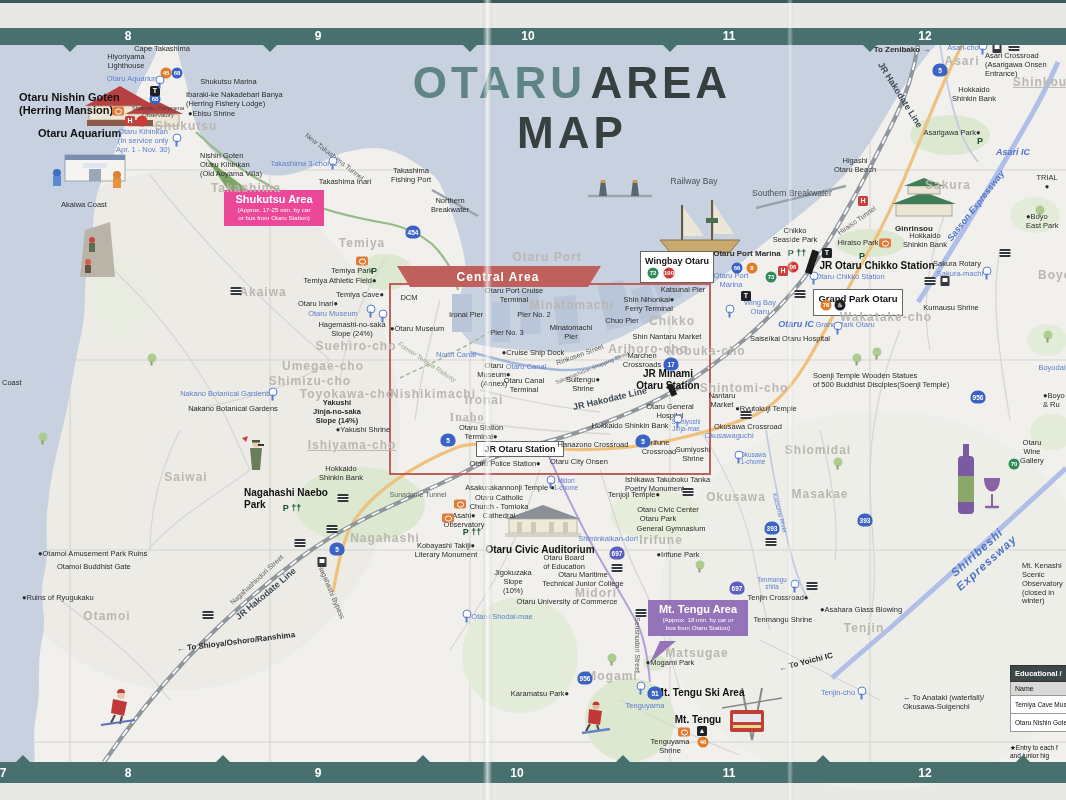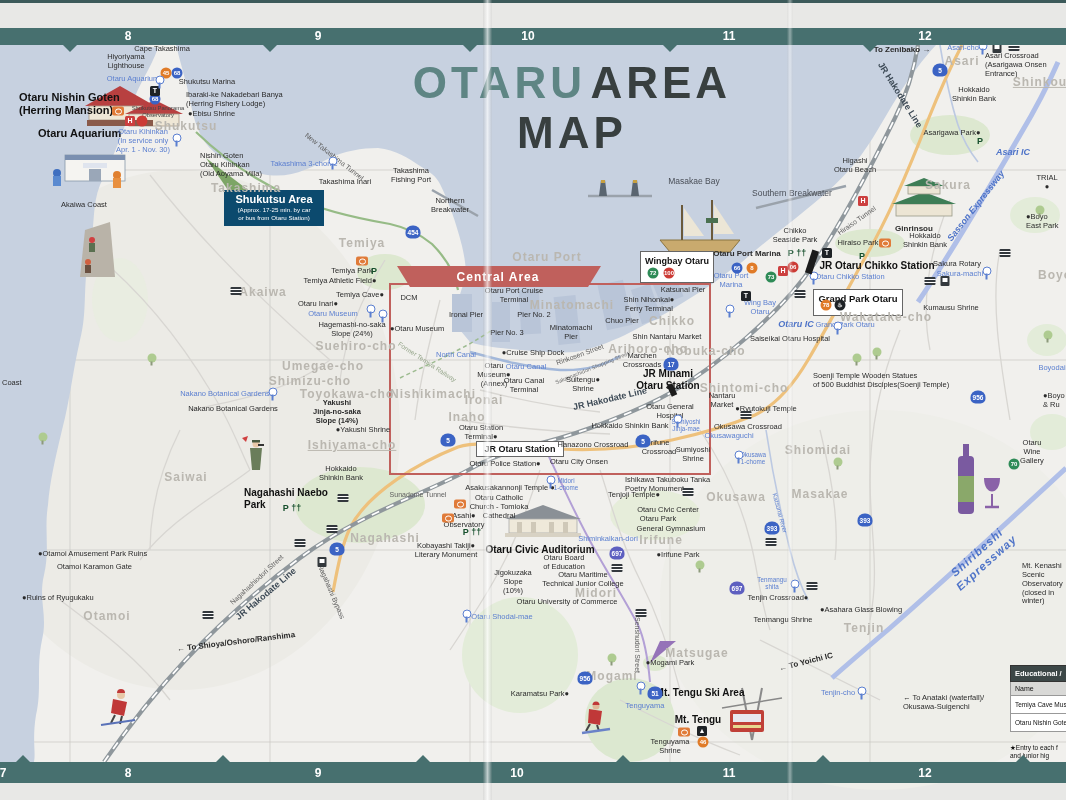--- a/index.html
+++ b/index.html
@@ -46,21 +46,21 @@
   .k-g{background:#2e8b57;}.k-r{background:#cc3b35;}.k-o{background:#e07b28;}.k-b{background:#3b63c4;}.k-d{background:#1e2226;}
   
   #title{position:absolute;left:362px;top:58px;width:420px;text-align:center;z-index:6;}
   #title .t1{font-size:44px;font-weight:bold;letter-spacing:4px;color:#5e8584;}
   #title .t2{font-size:44px;font-weight:bold;letter-spacing:4px;color:#383f3f;}
   #subtitle{font-size:15px;font-weight:bold;color:#2e3333;letter-spacing:1px;margin-top:8px;}
   
   .abox{position:absolute;color:#fff;text-align:center;padding:3px 2px 4px;box-sizing:border-box;}
   .abox .at{font-size:11px;font-weight:bold;}
   .abox .ad{font-size:6.2px;white-space:pre-line;line-height:1.3;margin-top:1px;}
-  #shukutsu-box{left:224px;top:190px;width:100px;background:#0c4a6e;}
+  #shukutsu-box{left:224px;top:190px;width:100px;background:#ec4899;}
   #tengu-box{left:648px;top:600px;width:100px;background:#9573b8;}
   #central-banner-label{position:absolute;left:498px;top:277px;transform:translate(-50%,-50%);color:#fff;font-size:12px;font-weight:bold;letter-spacing:1px;}
   .wbox{position:absolute;background:#fff;border:1px solid #666;text-align:center;color:#111;box-sizing:border-box;}
   #jr-otaru-station-box{left:476px;top:441px;width:88px;height:16px;font:bold 9px/15px "Liberation Sans",sans-serif;}
   #grand-park-box{left:813px;top:289px;width:90px;height:27px;font:bold 9.5px/13px "Liberation Sans",sans-serif;padding-top:2px;}
   #wingbay-box{left:640px;top:251px;width:74px;height:32px;font:bold 9px/12px "Liberation Sans",sans-serif;padding-top:3px;}
   
   .band{position:absolute;left:0;width:1066px;background:#47706f;}
   #band-top{top:28px;height:17px;}
   #band-bottom{top:762px;height:21px;}
@@ -288,31 +288,36 @@
     <span class="t2">AREA MAP</span>
   </div>
 
   <div id="boxes" class="layer">
     <div id="central-banner-label">Central Area</div>
     <div id="shukutsu-box" class="abox">
       <div class="at">Shukutsu Area</div>
       <div class="ad">(Approx. 17-25 min. by car
 or bus from Otaru Station)</div>
     </div>
+    <div id="tengu-box" class="abox">
+      <div class="at">Mt. Tengu Area</div>
+      <div class="ad">(Approx. 18 min. by car or
+bus from Otaru Station)</div>
+    </div>
     <div id="jr-otaru-station-box" class="wbox">JR Otaru Station</div>
     <div id="grand-park-box" class="wbox">Grand Park Otaru</div>
     <div id="wingbay-box" class="wbox">Wingbay Otaru</div>
   </div>
 
   <div id="labels" class="layer">
       <div class="lbl c-p" style="left: 162px; top: 49px;">Cape Takashima</div>
       <div class="lbl c-p" style="left: 126px; top: 62px;">Hiyoriyama
 Lighthouse</div>
       <div class="lbl c-bl" style="left: 133px; top: 79px;">Otaru Aquarium</div>
-      <div class="lbl c-p" style="left: 207px; top: 82px;">Shukutsu Marina</div>
+      <div class="lbl c-p" style="left: 207px; top: 82px; padding-left: 43px;">Shukutsu Marina</div>
       <div class="lbl c-p al" style="left: 186px; top: 100px;">Ibaraki-ke Nakadebari Banya
 (Herring Fishery Lodge)</div>
       <div class="lbl c-p al" style="left: 188px; top: 114px;">●Ebisu Shrine</div>
       <div class="lbl c-pBB al" style="left: 19px; top: 104px;">Otaru Nishin Goten
 (Herring Mansion)</div>
       <div class="lbl c-tn" style="left: 158px; top: 112px;">Shukutsu Panorama
 Observatory</div>
       <div class="lbl c-pl" style="left: 186px; top: 126px;">Shukutsu</div>
       <div class="lbl c-pBB al" style="left: 38px; top: 133px;">Otaru Aquarium</div>
       <div class="lbl c-bl" style="left: 143px; top: 141px;">Otaru Kihinkan
@@ -325,21 +330,21 @@
       <div class="lbl c-p al" style="left: 2px; top: 383px;">Coast</div>
       <div class="lbl c-bl" style="left: 304px; top: 164px;">Takashima 3-chome</div>
       <div class="lbl c-rd" style="--r: 38deg; left: 334px; top: 157px;">New Takashima Tunnel</div>
       <div class="lbl c-p" style="left: 345px; top: 182px;">Takashima Inari</div>
       <div class="lbl c-p" style="left: 411px; top: 176px;">Takashima
 Fishing Port</div>
       <div class="lbl c-pl" style="left: 246px; top: 188px;">Takashima</div>
       <div class="lbl c-p" style="left: 450px; top: 206px;">Northern
 Breakwater</div>
       <div class="lbl c-pl" style="left: 362px; top: 243px;">Temiya</div>
-      <div class="lbl c-wt" style="left: 694px; top: 181px;">Masakae Bay</div>
+      <div class="lbl c-wt" style="left: 694px; top: 181px;">Railway Bay</div>
       <div class="lbl c-wt" style="left: 792px; top: 193px;">Southern Breakwater</div>
       <div class="lbl c-p" style="left: 855px; top: 166px;">Higashi
 Otaru Beach</div>
       <div class="lbl c-pb" style="left: 902px; top: 50px;">To Zenibako →</div>
       <div class="lbl c-bl" style="left: 963px; top: 48px;">Asari-cho</div>
       <div class="lbl c-pl" style="left: 962px; top: 61px;">Asari</div>
       <div class="lbl c-p al" style="left: 985px; top: 65px;">Asari Crossroad
 (Asarigawa Onsen Entrance)</div>
       <div class="lbl c-pl" style="left: 1040px; top: 82px; text-decoration: underline;">Shinkou</div>
       <div class="lbl c-rl" style="--r: 58deg; left: 900px; top: 95px;">JR Hakodate Line</div>
@@ -403,21 +408,21 @@
       <div class="lbl c-p" style="left: 494px; top: 375px;">Otaru
 Museum●
 (Annex)</div>
       <div class="lbl c-p" style="left: 524px; top: 386px;">Otaru Canal
 Terminal</div>
       <div class="lbl c-p" style="left: 583px; top: 385px;">Suitengu●
 Shrine</div>
       <div class="lbl c-rl" style="--r: -13deg; left: 610px; top: 399px;">JR Hakodate Line</div>
       <div class="lbl c-pl" style="left: 433px; top: 394px;">Nishikimachi</div>
       <div class="lbl c-pl" style="left: 484px; top: 400px;">Ironai</div>
-      <div class="lbl c-pl" style="left: 467px; top: 417px;">Inaho</div>
+      <div class="lbl c-pl" style="left: 467px; top: 417px; font-family: Liberation Serif, serif;">Inaho</div>
       <div class="lbl c-p" style="left: 481px; top: 433px;">Otaru Station
 Terminal●</div>
       <div class="lbl c-p" style="left: 630px; top: 426px;">Hokkaido Shinkin Bank</div>
       <div class="lbl c-blt" style="left: 686px; top: 425px;">Sumiyoshi
 Jinja-mae</div>
       <div class="lbl c-p" style="left: 593px; top: 445px;">Hanazono Crossroad</div>
       <div class="lbl c-p" style="left: 579px; top: 462px;">Otaru City Onsen</div>
       <div class="lbl c-p" style="left: 505px; top: 464px;">Otaru Police Station●</div>
       <div class="lbl c-p" style="left: 670px; top: 412px;">Otaru General
 Hospital</div>
@@ -461,21 +466,21 @@
 Shinkin Bank</div>
       <div class="lbl c-rd" style="left: 418px; top: 495px;">Sunadome Tunnel</div>
       <div class="lbl c-pl" style="left: 385px; top: 538px;">Nagahashi</div>
       <div class="lbl c-p" style="left: 446px; top: 551px;">Kobayashi Takiji●
 Literary Monument</div>
       <div class="lbl c-rd" style="--r: -43deg; left: 257px; top: 580px;">Nagahashiodori Street</div>
       <div class="lbl c-rl" style="--r: -40deg; left: 266px; top: 594px;">JR Hakodate Line</div>
       <div class="lbl c-rd" style="--r: 67deg; left: 331px; top: 592px;">Nagahashi Bypass</div>
       <div class="lbl c-pb" style="--r: -7deg; left: 236px; top: 642px;">← To Shioya/Oshoro/Ranshima</div>
       <div class="lbl c-p al" style="left: 38px; top: 554px;">●Otamoi Amusement Park Ruins</div>
-      <div class="lbl c-p al" style="left: 57px; top: 567px;">Otamoi Karamon Gate</div>
+      <div class="lbl c-p al" style="left: 57px; top: 567px;">Otamoi Buddhist Gate</div>
       <div class="lbl c-p al" style="left: 22px; top: 598px;">●Ruins of Ryugukaku</div>
       <div class="lbl c-pl" style="left: 107px; top: 616px;">Otamoi</div>
       <div class="lbl c-p" style="left: 510px; top: 488px;">Asakusakannonji Temple ●</div>
       <div class="lbl c-p" style="left: 499px; top: 507px;">Otaru Catholic
 Church - Tomioka
 Cathedral</div>
       <div class="lbl c-p" style="left: 464px; top: 521px;">Asahi●
 Observatory</div>
       <div class="lbl c-blt" style="left: 566px; top: 484px;">Midori
 1-chome</div>

